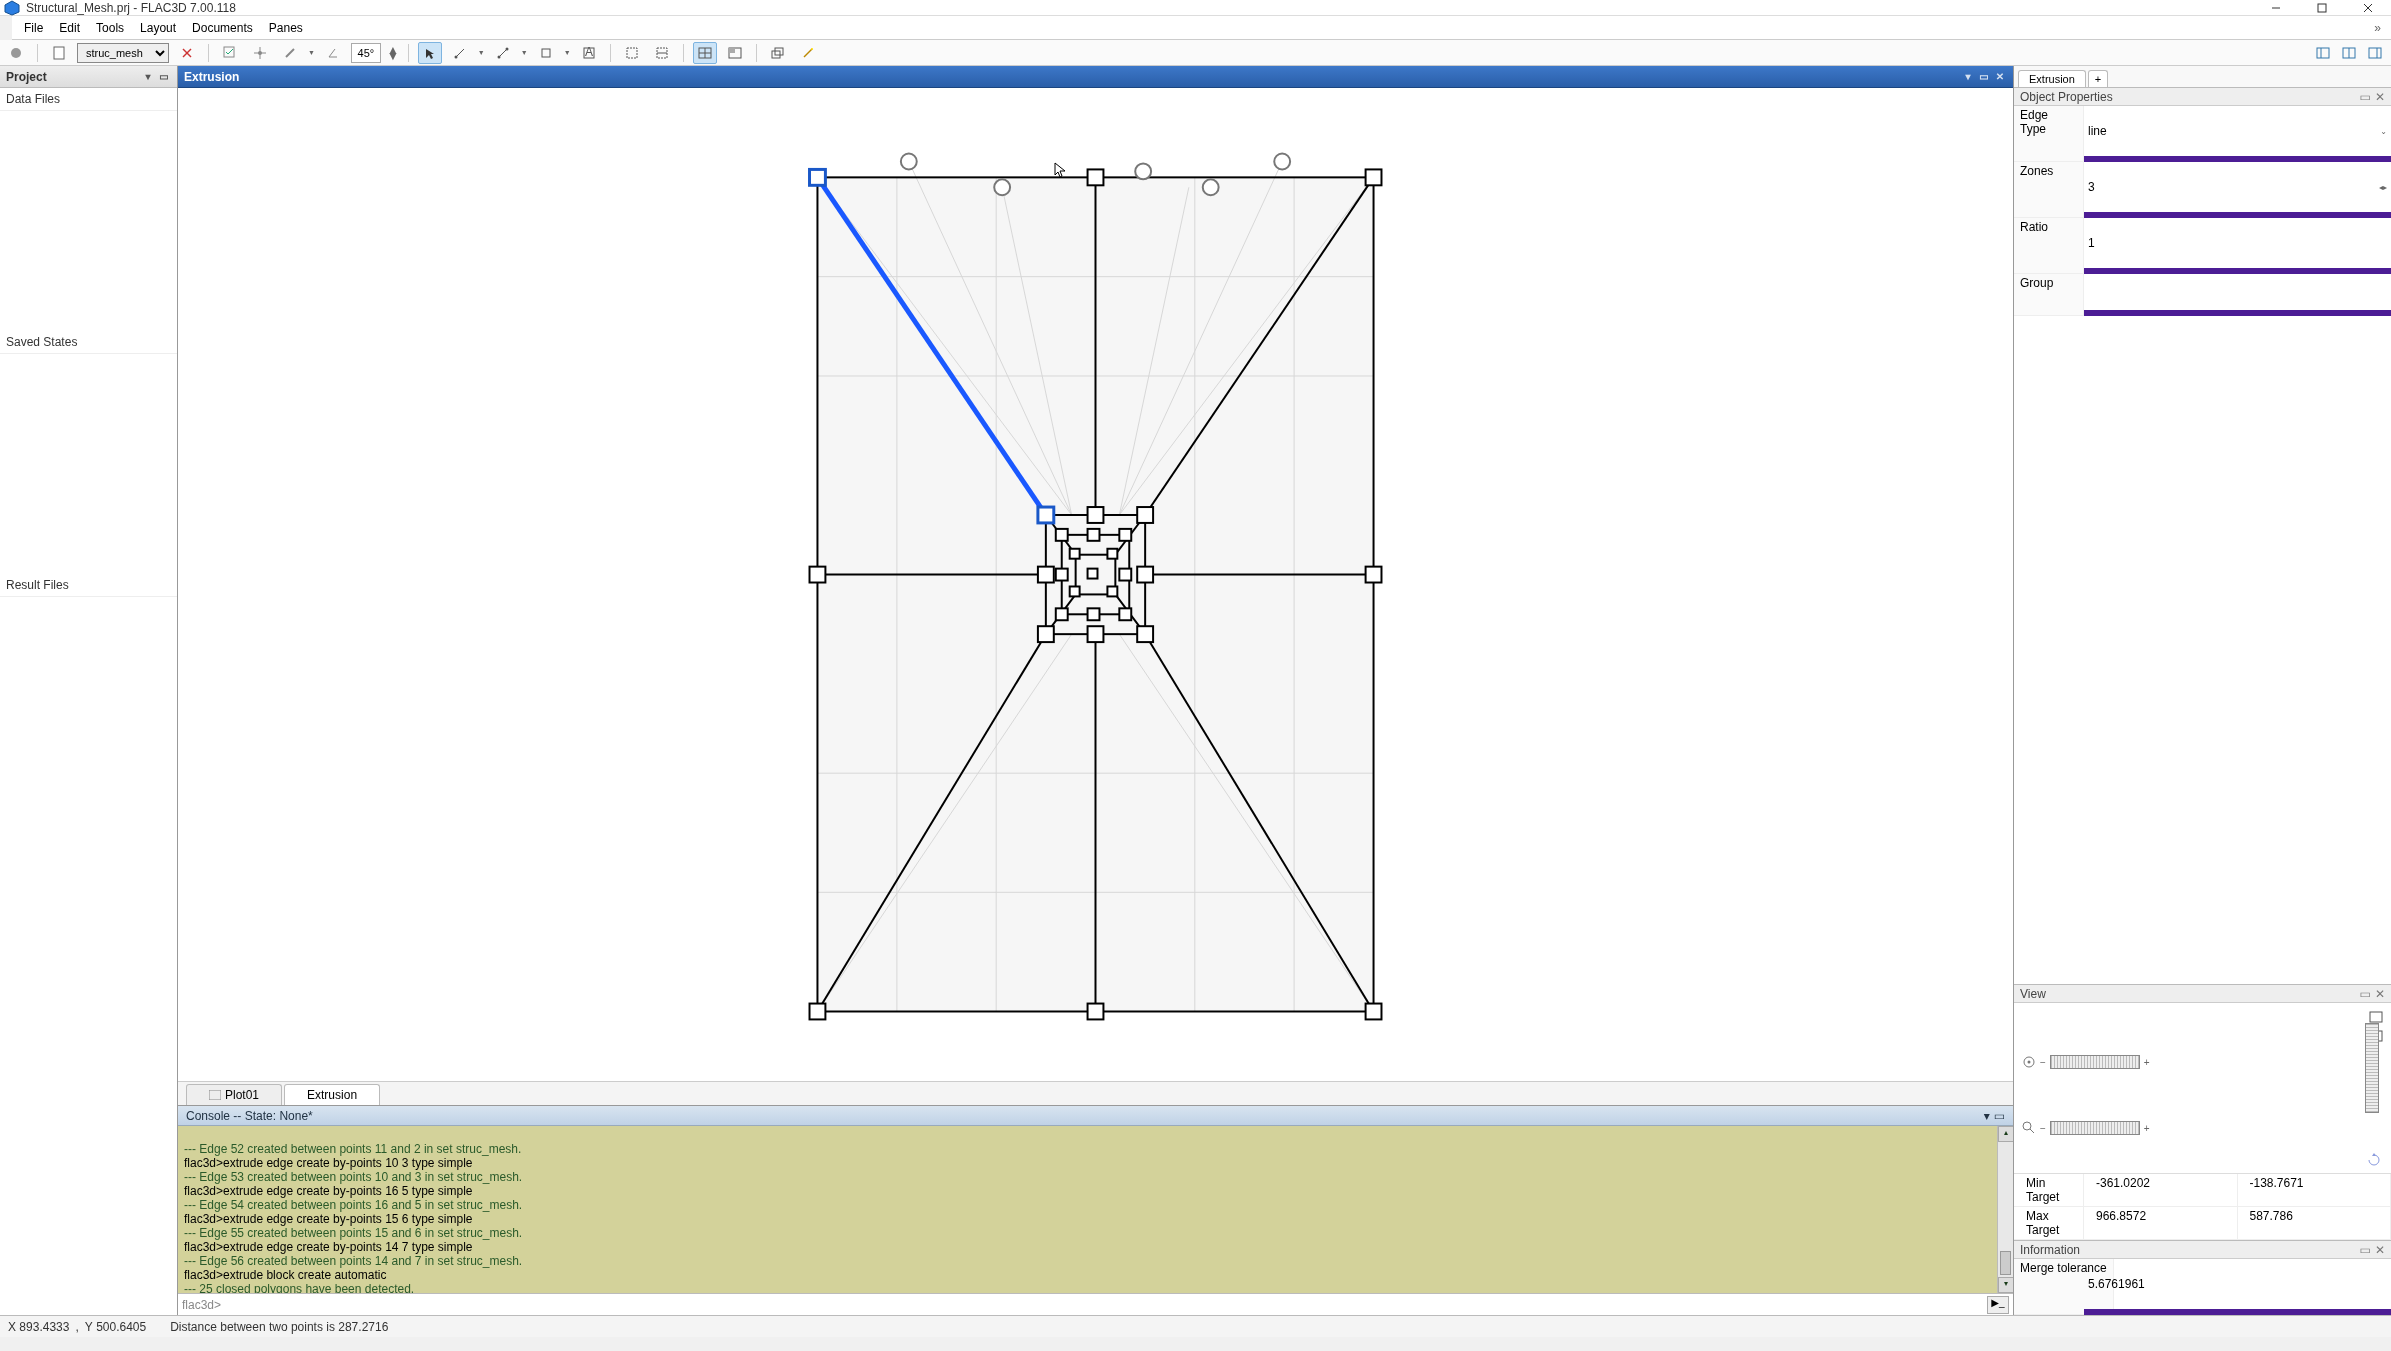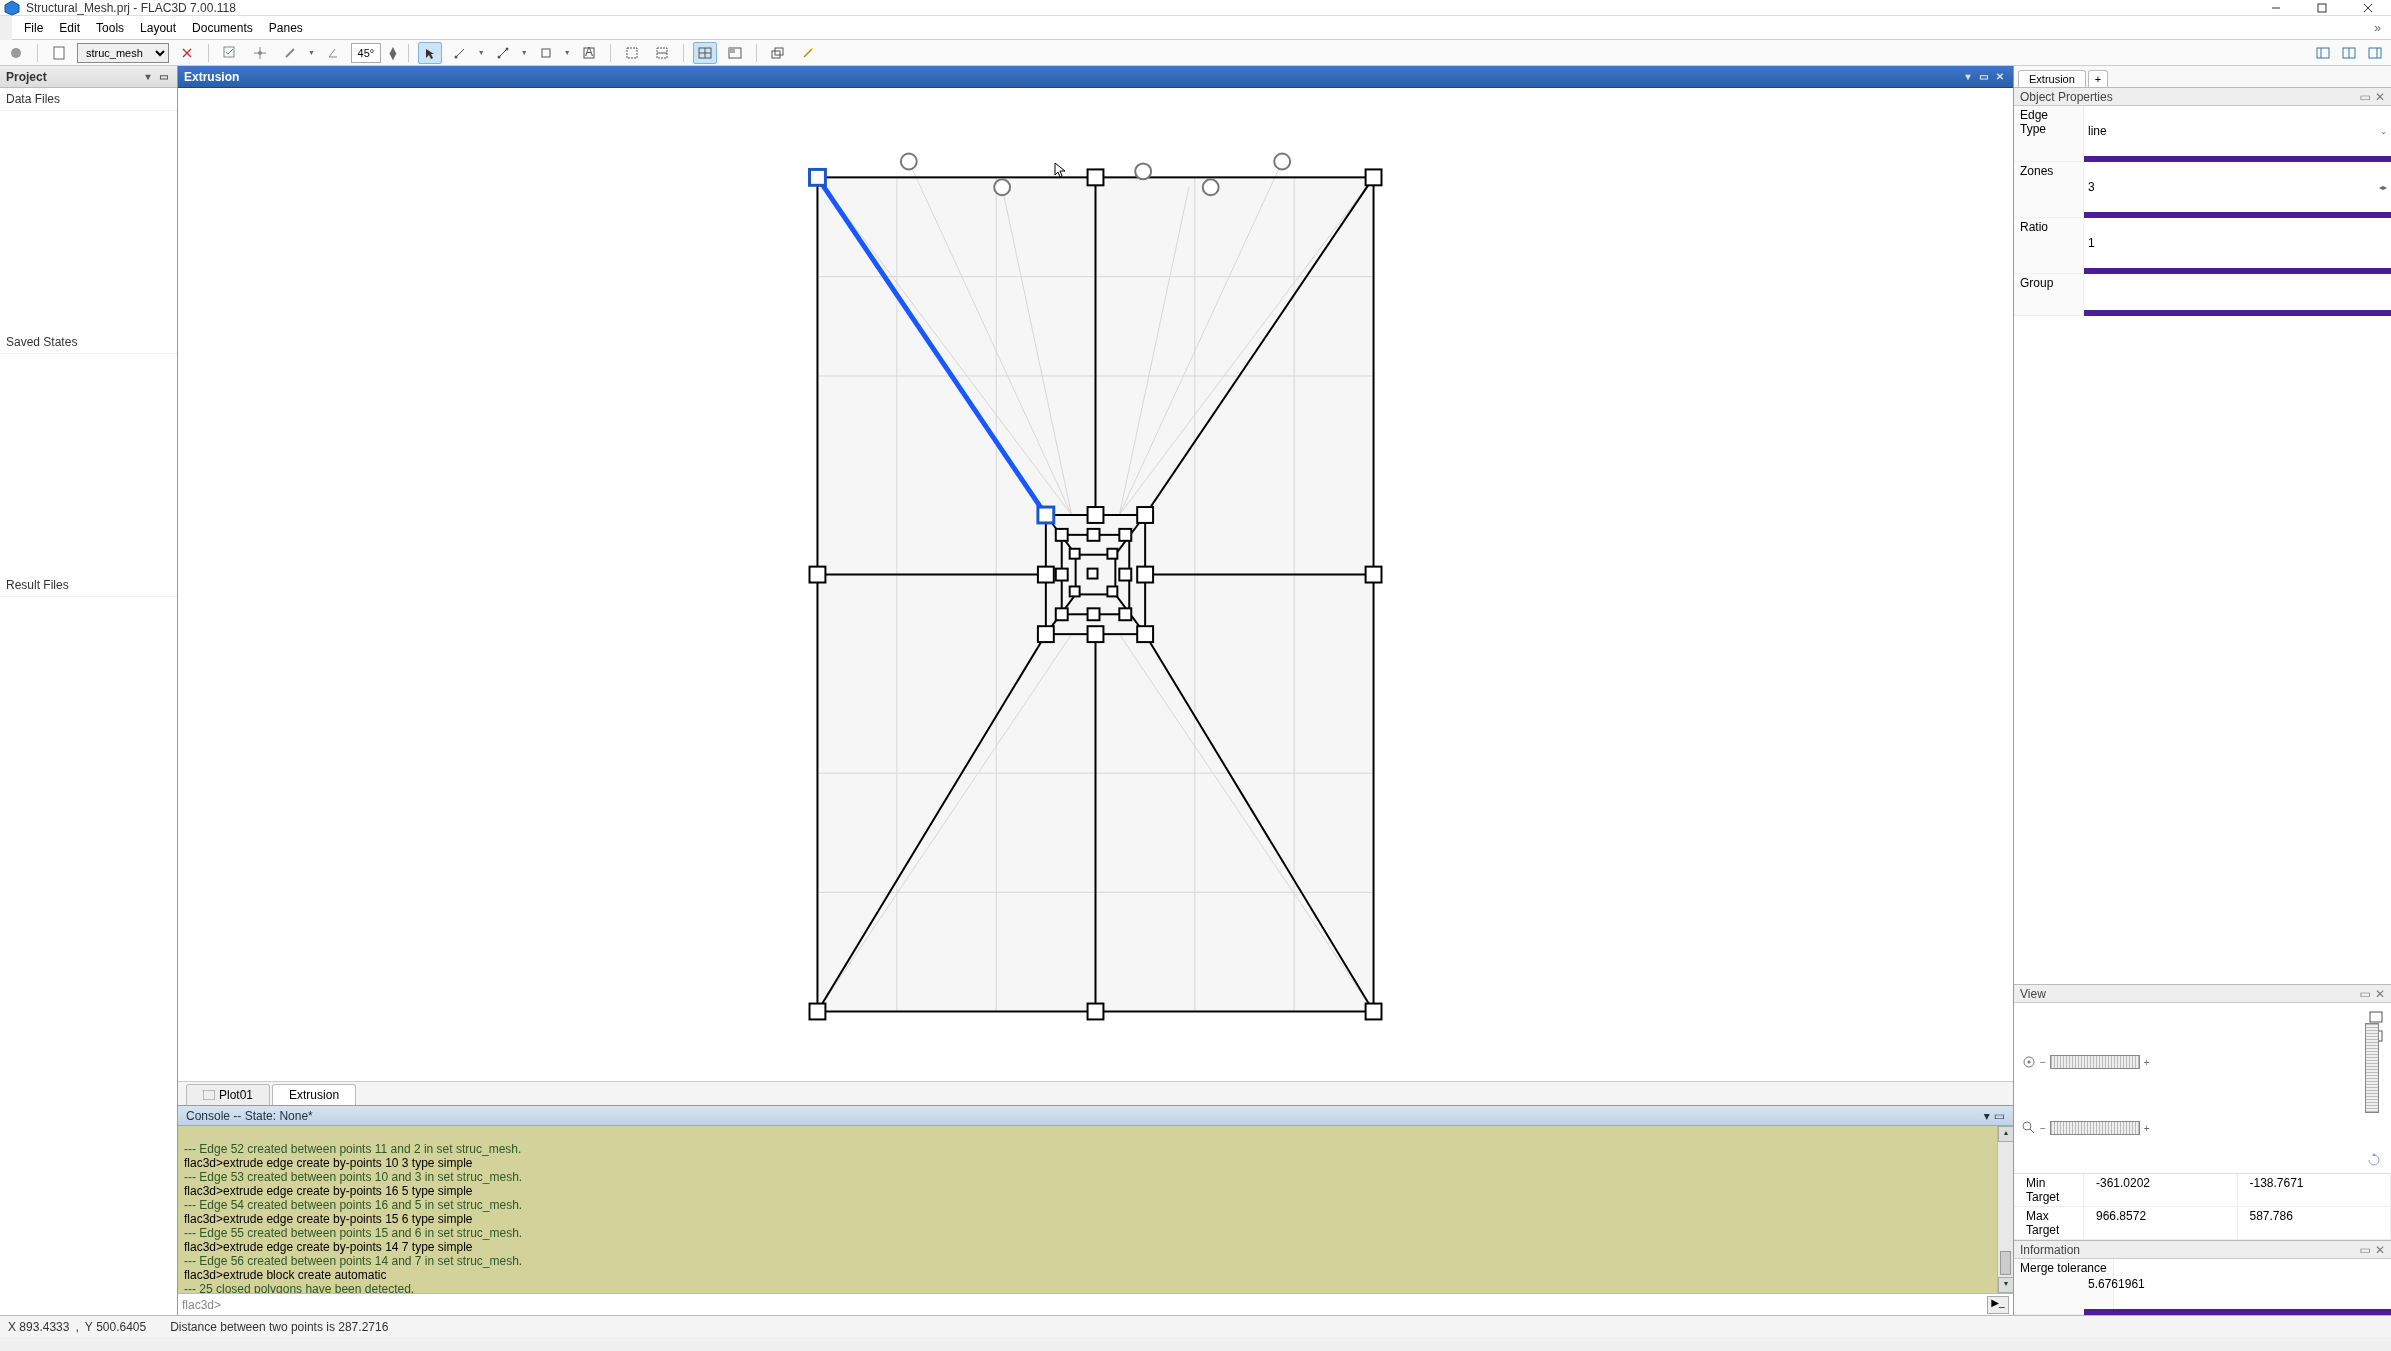--- a/index.html
+++ b/index.html
@@ -38,21 +38,21 @@
 .project-section { padding: 4px 6px; color:#333; border-bottom:1px solid #eee; }
 .project-body { flex:1; overflow:auto; }
 
 
 .center { flex: 1; display: flex; flex-direction: column; min-width:0; }
 .view-header { height: 22px; }
 .canvas-wrap { flex: 1; background: #fff; position: relative; overflow:hidden; }
 .canvas-wrap svg { width:100%; height:100%; }
 
 .tabstrip { height: 24px; background: #f4f4f4; border-top:1px solid #ccc; display:flex; align-items:flex-end; padding-left:8px; }
-.tab { padding: 3px 16px; border:1px solid #bbb; border-bottom:none; margin-right:2px; background:#eee; border-radius:3px 3px 0 0; font-size:11px; display:flex; align-items:center; gap:4px;}
+.tab { padding: 3px 22px; border:1px solid #bbb; border-bottom:none; margin-right:2px; background:#eee; border-radius:3px 3px 0 0; font-size:11px; display:flex; align-items:center; gap:4px;}
 .tab.active { background:#fff; }
 
 
 .console-wrap { height: 210px; border-top:1px solid #999; display:flex; flex-direction:column; }
 .console-header { height: 20px; background: linear-gradient(#d8e4f0,#c0d2e6); border-bottom:1px solid #9ab; display:flex; align-items:center; padding:0 8px; color:#234; font-size:12px; }
 .console-header .pctl { margin-left:auto; display:flex; gap:4px; }
 .console-body { flex:1; background:#d3d29a; color:#1a3d1a; font-family: "Consolas", monospace; font-size:12px; padding:16px 6px; overflow:auto; position:relative; }
 .console-body .scrollbar { position:absolute; right:0; top:0; width:16px; height:100%; background:#e8e8e8; border-left:1px solid #bbb; }
 .console-body .sb-btn { width:16px; height:16px; background:#ddd; border:1px solid #aaa; font-size:8px; text-align:center; line-height:12px; position:absolute; }
 .console-body .line { white-space: pre; }

